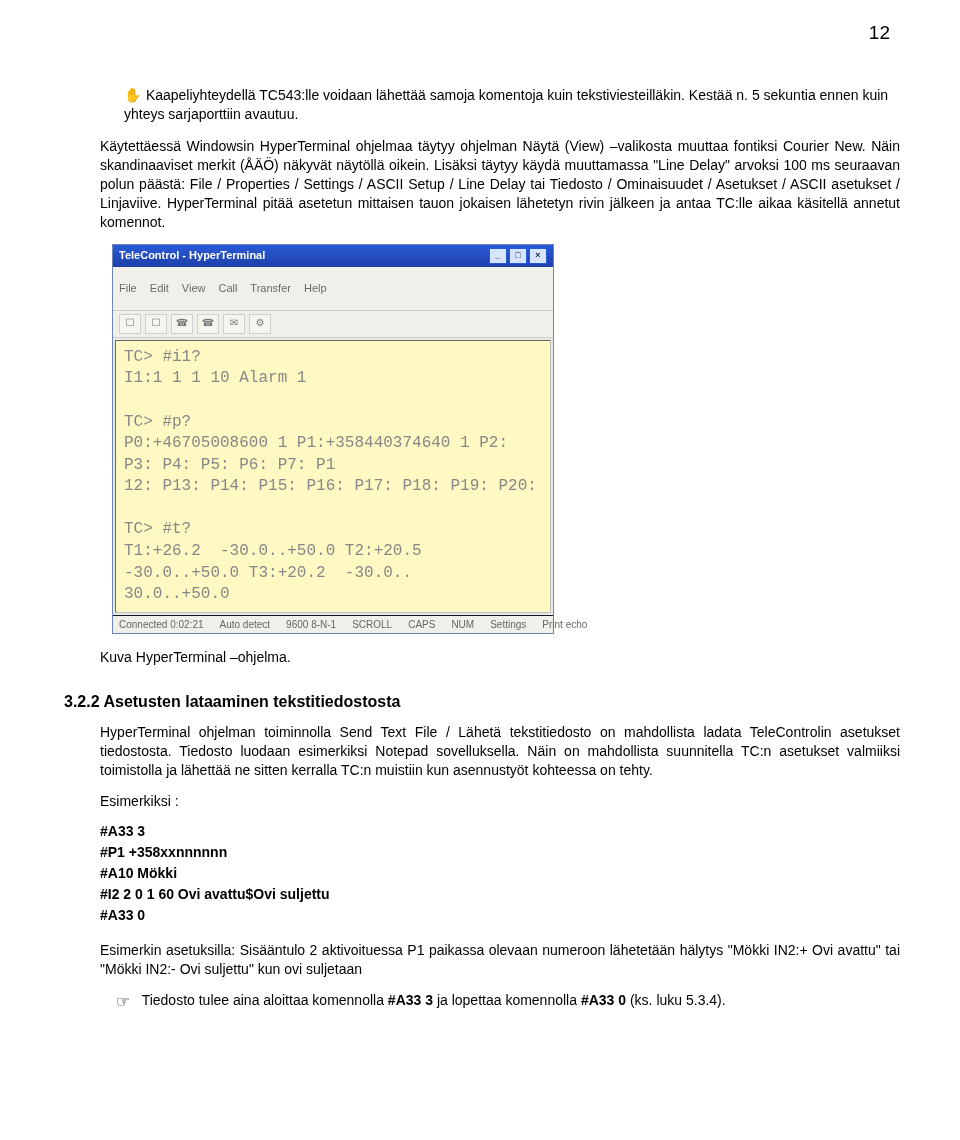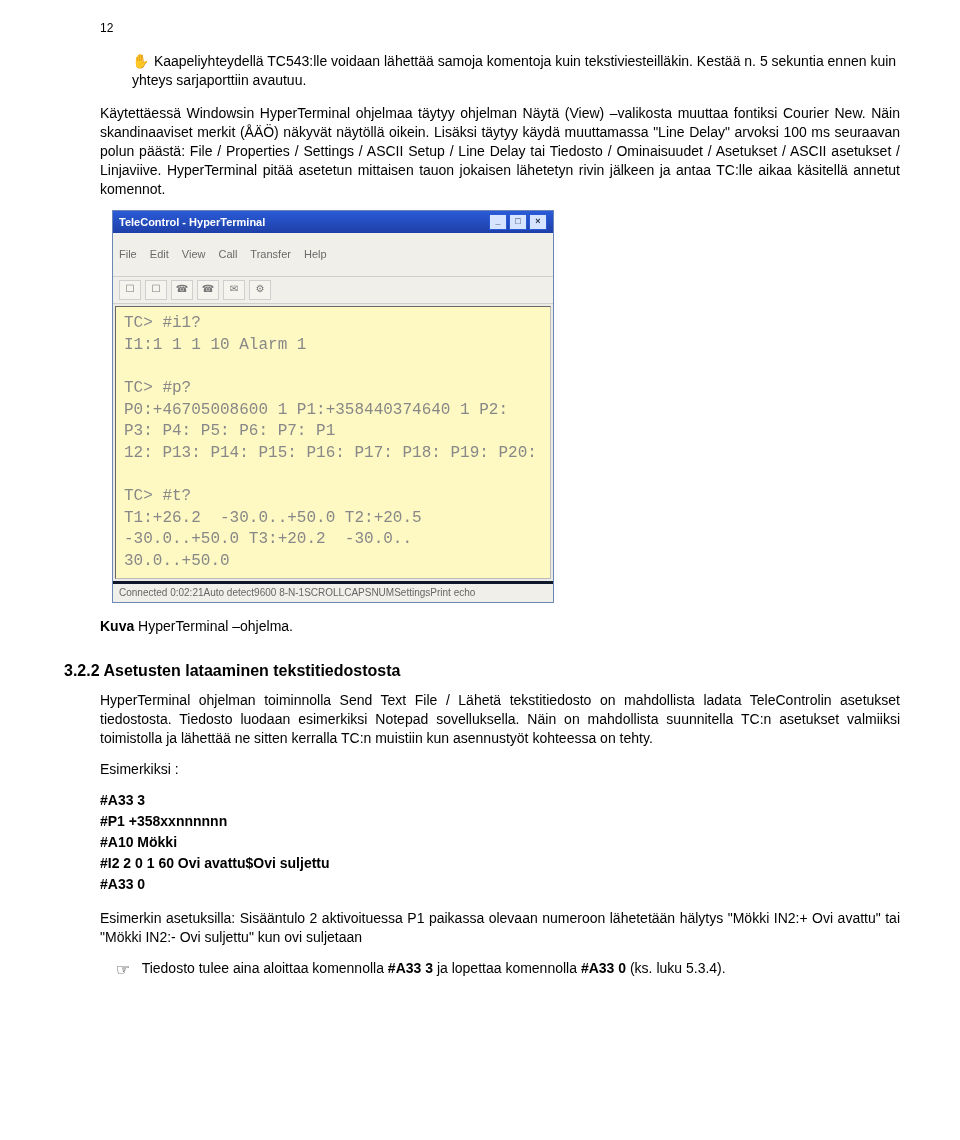--- a/index.html
+++ b/index.html
@@ -5,27 +5,27 @@
   body {
     font-family: Arial, Helvetica, sans-serif;
     font-size: 14px;
     color: #000;
     background: #fff;
     margin: 0;
     padding: 20px 60px 40px 100px;
     line-height: 1.35;
   }
   .page-number {
-    text-align: left;
-    font-size: 12px;
-    margin-bottom: 16px;
+    text-align: right;
+    font-size: 19px;
+    margin-bottom: 40px;
     padding-right: 10px;
   }
   .callout {
-    margin-left: 32px;
+    margin-left: 24px;
     margin-bottom: 14px;
   }
   .callout .hand-icon {
     display: inline-block;
     width: 18px;
     vertical-align: top;
   }
   .callout .callout-text {
     display: inline;
   }
@@ -96,31 +96,32 @@
     padding: 6px 8px;
     font-family: "Courier New", monospace;
     font-size: 16px;
     line-height: 1.35;
     color: #888;
     min-height: 150px;
     white-space: pre-wrap;
   }
   .ht-statusbar {
     background: #f1efe9;
-    border-top: 3px solid #0f172a;
+    border-top: 1px solid #0f172a;
     padding: 2px 6px;
     display: flex;
+    gap: 16px;
     color: #666;
     font-size: 10px;
   }
   .ht-statusbar span { white-space: nowrap; }
   .caption {
     margin: 6px 0 24px 0;
   }
-  .caption b { font-weight: bold; }
+  .caption b { font-weight: normal; }
   h2.section {
     font-size: 16px;
     font-weight: bold;
     margin: 12px 0 10px -36px;
   }
   .bold { font-weight: bold; }
   .example-lines {
     margin: 10px 0 16px 0;
   }
   .example-lines div {

